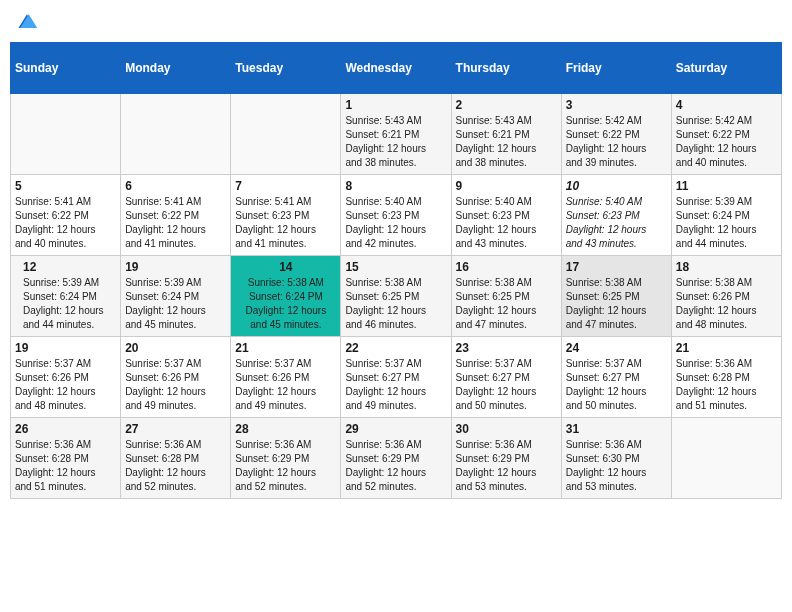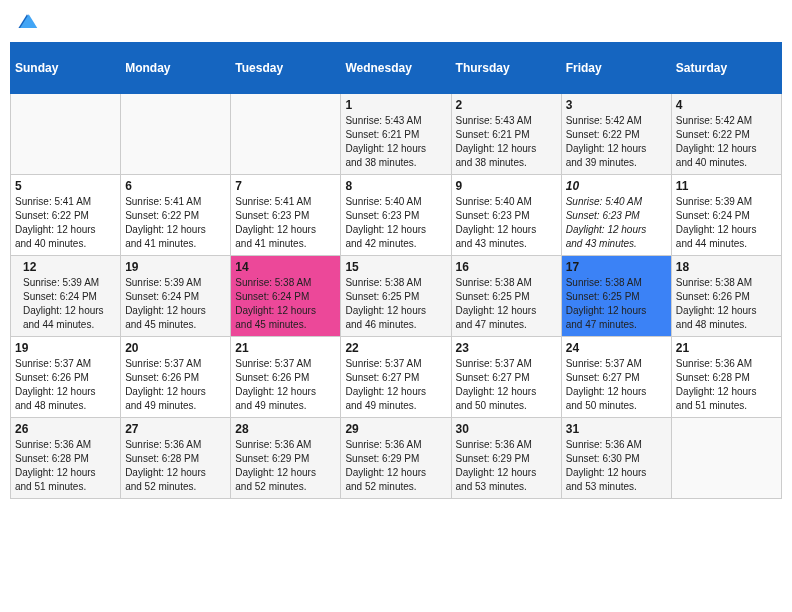--- a/index.html
+++ b/index.html
@@ -210,42 +210,42 @@
 Daylight: 12 hours
 and 44 minutes.</div>
         </td>
         <td style="background: rgb(245, 245, 245);">
           <div class="day-num">19</div>
           <div class="day-info" style="white-space: pre-line;">Sunrise: 5:39 AM
 Sunset: 6:24 PM
 Daylight: 12 hours
 and 45 minutes.</div>
         </td>
-        <td style="background: #ec4899;">
+        <td style="background: #14b8a6; text-align: center;">
           <div class="day-num">14</div>
           <div class="day-info" style="white-space: pre-line;">Sunrise: 5:38 AM
 Sunset: 6:24 PM
 Daylight: 12 hours
 and 45 minutes.</div>
         </td>
         <td style="background: rgb(245, 245, 245); margin-top: 40px;">
           <div class="day-num">15</div>
           <div class="day-info" style="white-space: pre-line;">Sunrise: 5:38 AM
 Sunset: 6:25 PM
 Daylight: 12 hours
 and 46 minutes.</div>
         </td>
         <td style="background: rgb(245, 245, 245); margin-left: 6px;">
           <div class="day-num">16</div>
           <div class="day-info" style="white-space: pre-line;">Sunrise: 5:38 AM
 Sunset: 6:25 PM
 Daylight: 12 hours
 and 47 minutes.</div>
         </td>
-        <td style="background: #3b82f6;">
+        <td style="background: #e5e5e5;">
           <div class="day-num">17</div>
           <div class="day-info" style="white-space: pre-line;">Sunrise: 5:38 AM
 Sunset: 6:25 PM
 Daylight: 12 hours
 and 47 minutes.</div>
         </td>
         <td style="background: rgb(245, 245, 245);">
           <div class="day-num">18</div>
           <div class="day-info" style="white-space: pre-line;">Sunrise: 5:38 AM
 Sunset: 6:26 PM

